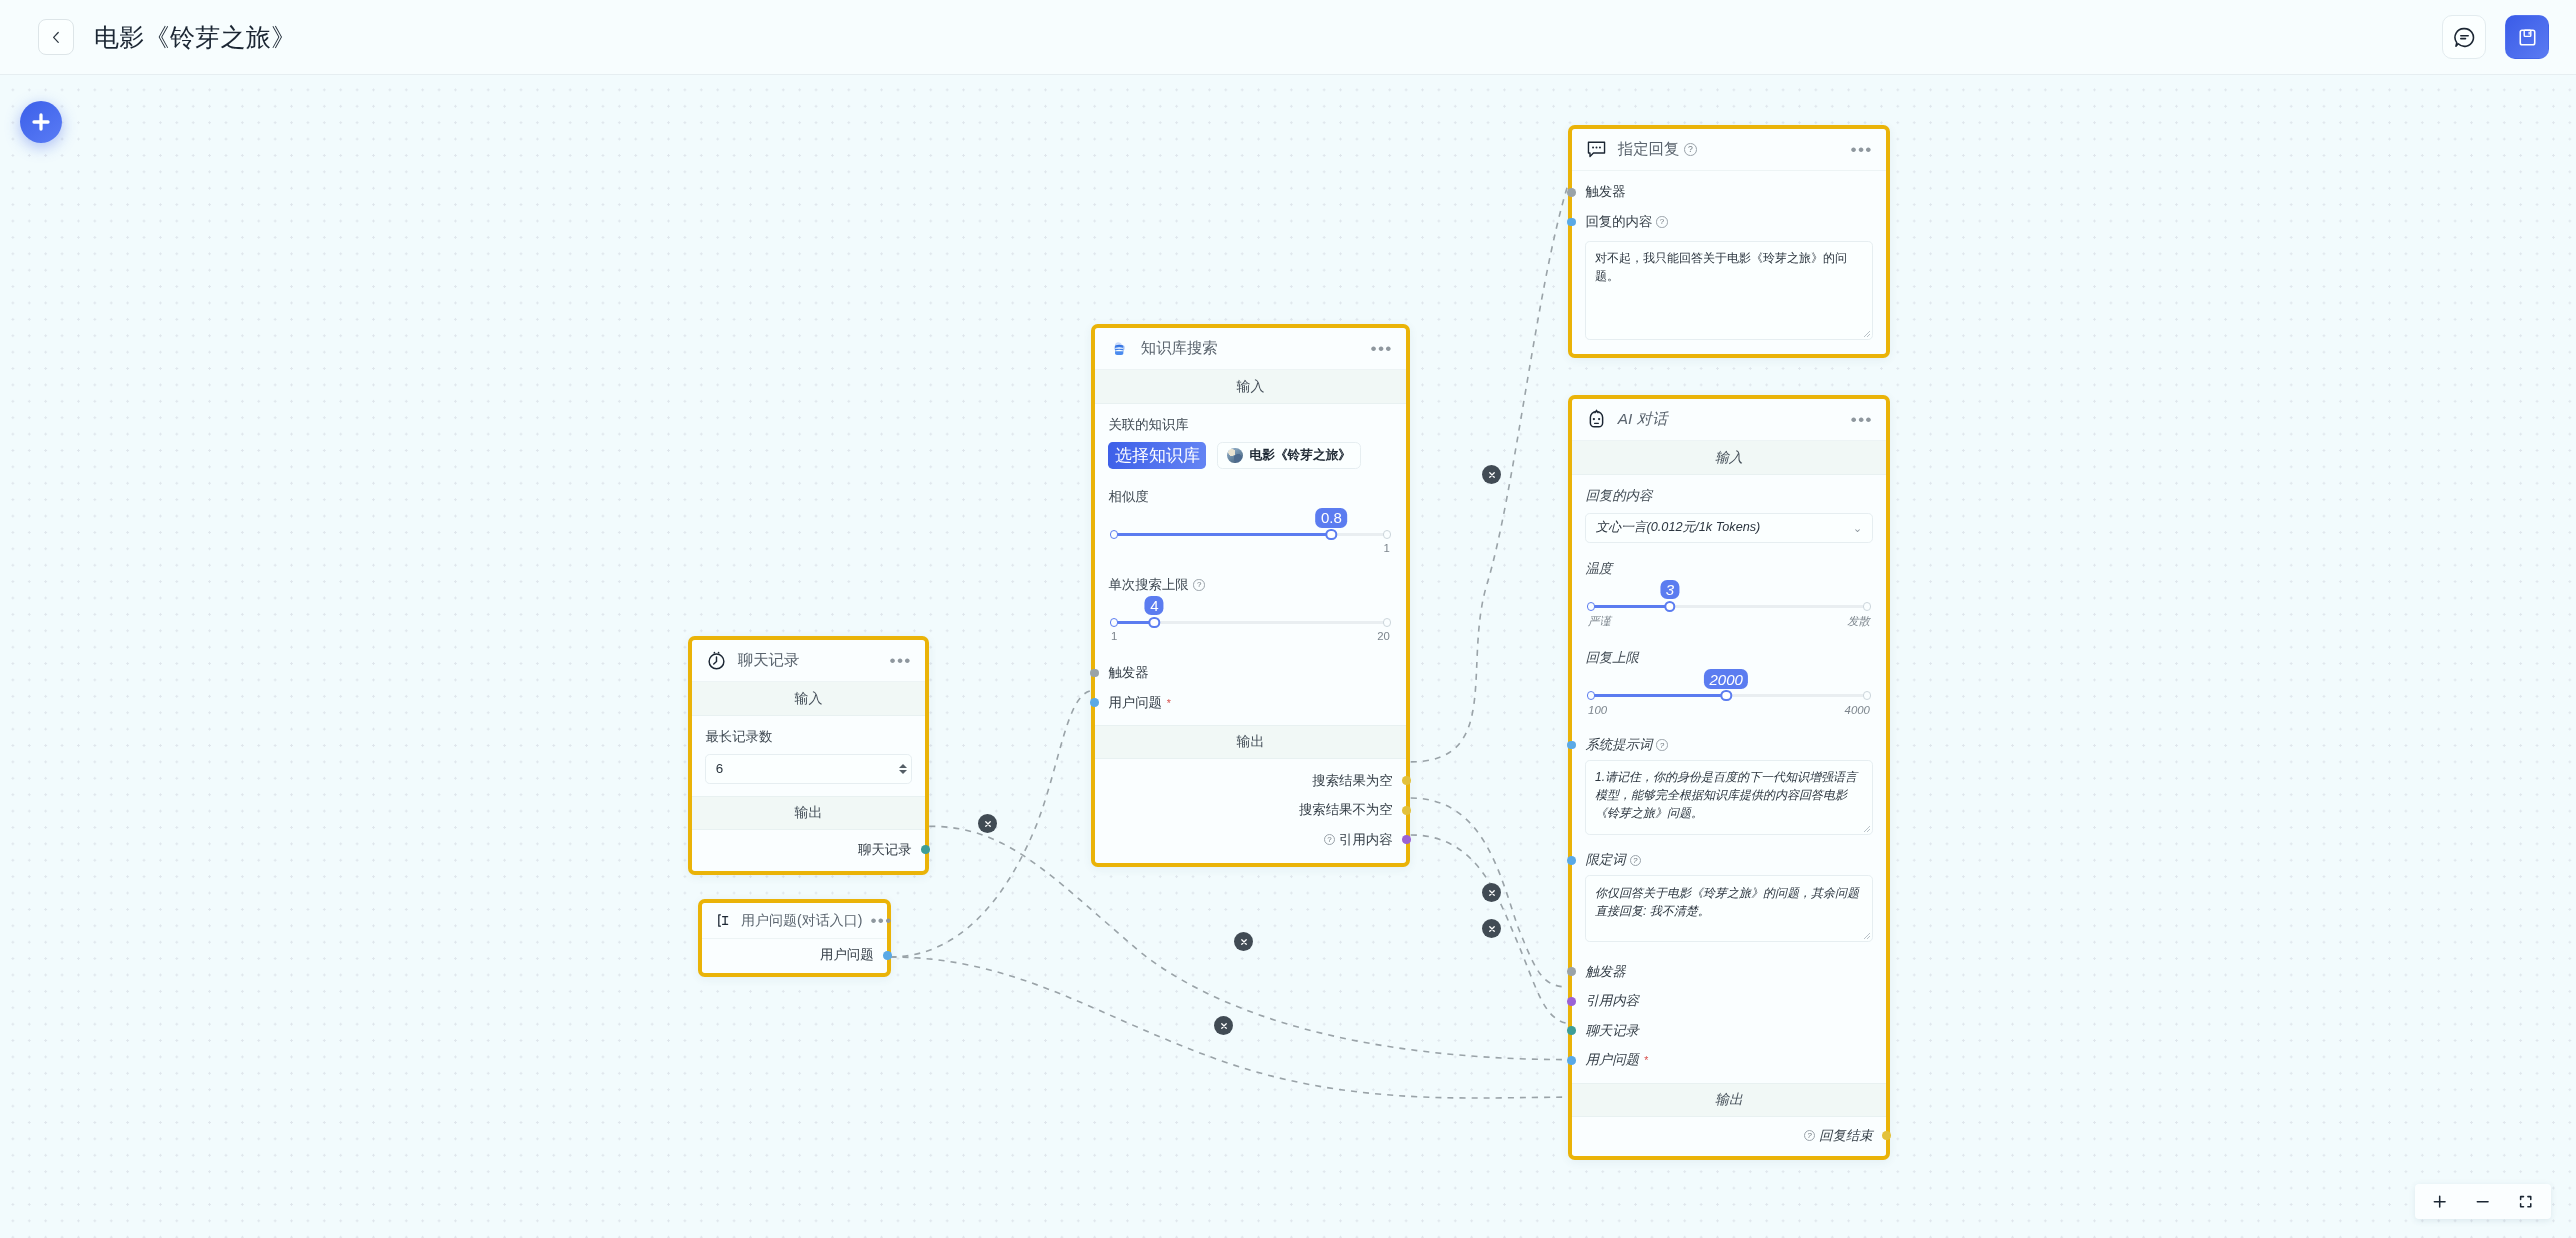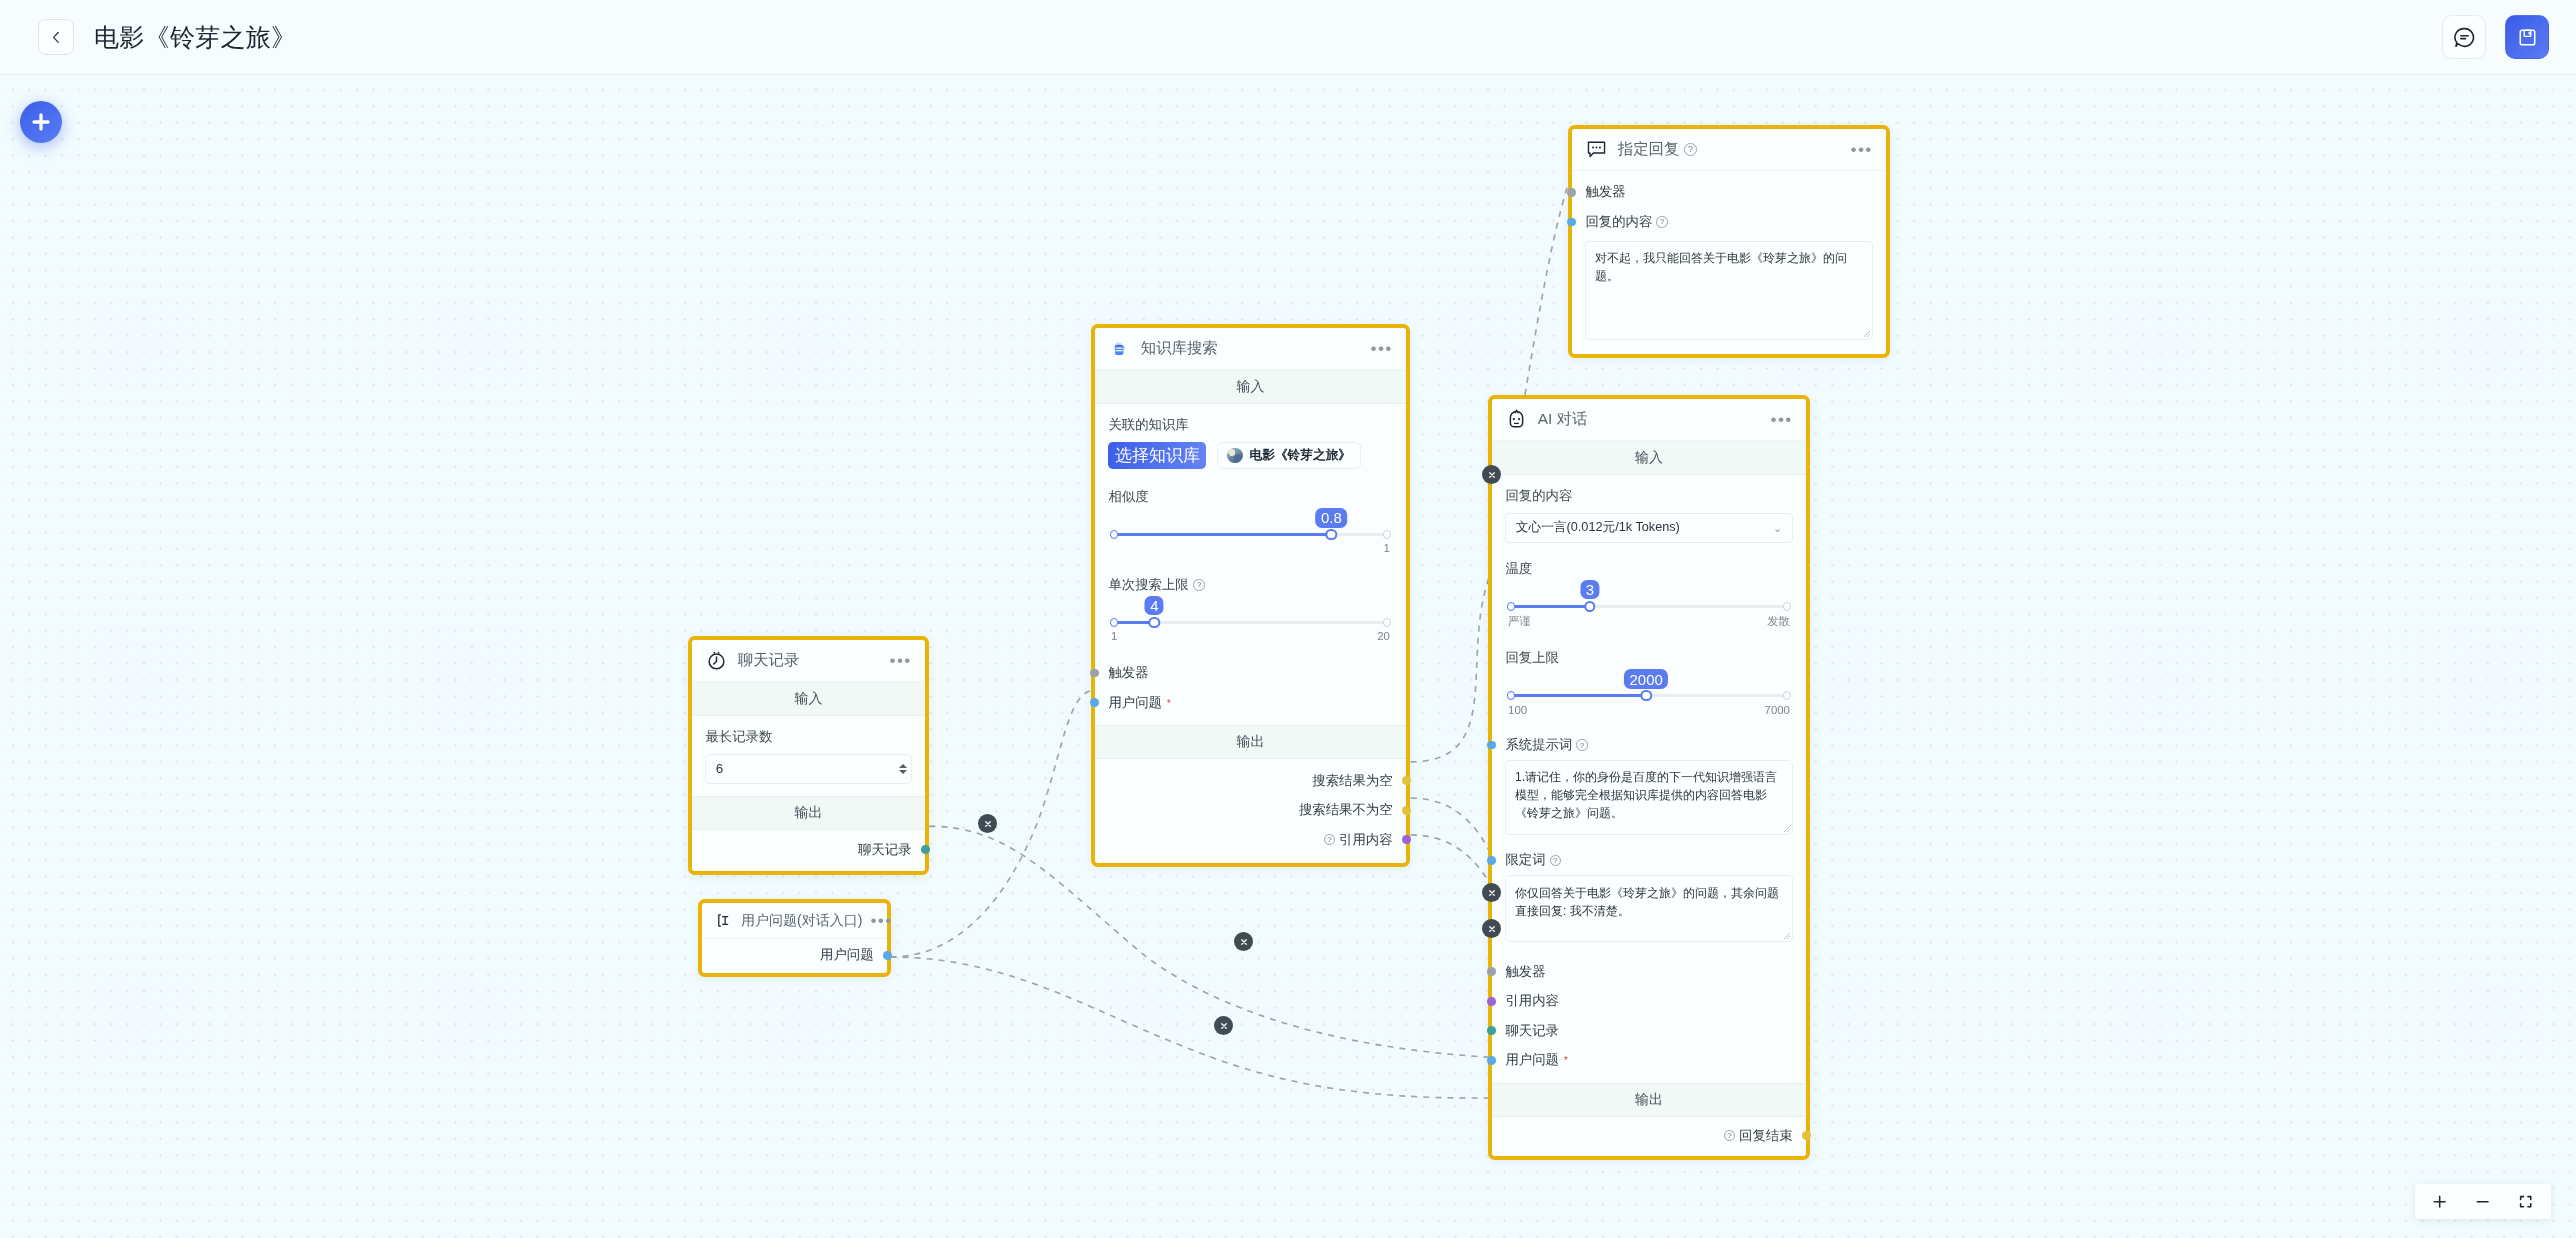--- a/index.html
+++ b/index.html
@@ -335,21 +335,21 @@
           <span>回复的内容</span>
           <span class="qmark-sm">?</span>
         </span>
       </div>
     </div>
     <div style="padding: 0 13.4px 14.8px 13.4px;">
       <div class="ta" style="height:99px;">对不起，我只能回答关于电影《玲芽之旅》的问题。</div>
     </div>
   </div>
 
-  <div class="node" style="left:1488px; top:395px; width:322px;">
+  <div class="node" style="left:1568px; top:395px; width:322px;font-style:italic;">
     <div class="node-head">
       <span class="node-icon">
         <svg viewBox="0 0 30 30">
           <path d="M15 3 L13 6.2 M15 3 L17 6.2" stroke="#1b2633" stroke-width="1.7" stroke-linecap="round" fill="none"></path>
           <path d="M7 12.5 a8 8 0 0 1 16 0 v7 a5 5 0 0 1 -5 5 h-6 a5 5 0 0 1 -5 -5 z" fill="none" stroke="#1b2633" stroke-width="1.9" stroke-linejoin="round"></path>
           <circle cx="11.6" cy="14.5" r="1.5" fill="#1b2633"></circle>
           <circle cx="18.4" cy="14.5" r="1.5" fill="#1b2633"></circle>
           <path d="M12.5 20 H17.5" stroke="#1b2633" stroke-width="1.7" stroke-linecap="round"></path>
         </svg>
       </span>
@@ -382,21 +382,21 @@
       <div class="field-label" style="margin-top:23px;">回复上限</div>
       <div class="slider-wrap">
         <div class="s-track"></div>
         <div class="s-fill" style="width:49%"></div>
         <div class="s-endL"></div>
         <div class="s-endR"></div>
         <div class="s-knob" style="left:49%"></div>
         <div class="s-bubble" style="left:49%">2000</div>
         <div class="s-minmax">
           <span>100</span>
-          <span>7000</span>
+          <span>4000</span>
         </div>
       </div>
     </div>
 
     <div class="port-row" style="margin-top:8px;">
       <span class="dot" style="background:#5aa9e6"></span>
       <span class="port-label">
         <span>系统提示词</span>
         <span class="qmark-sm">?</span>
       </span>

